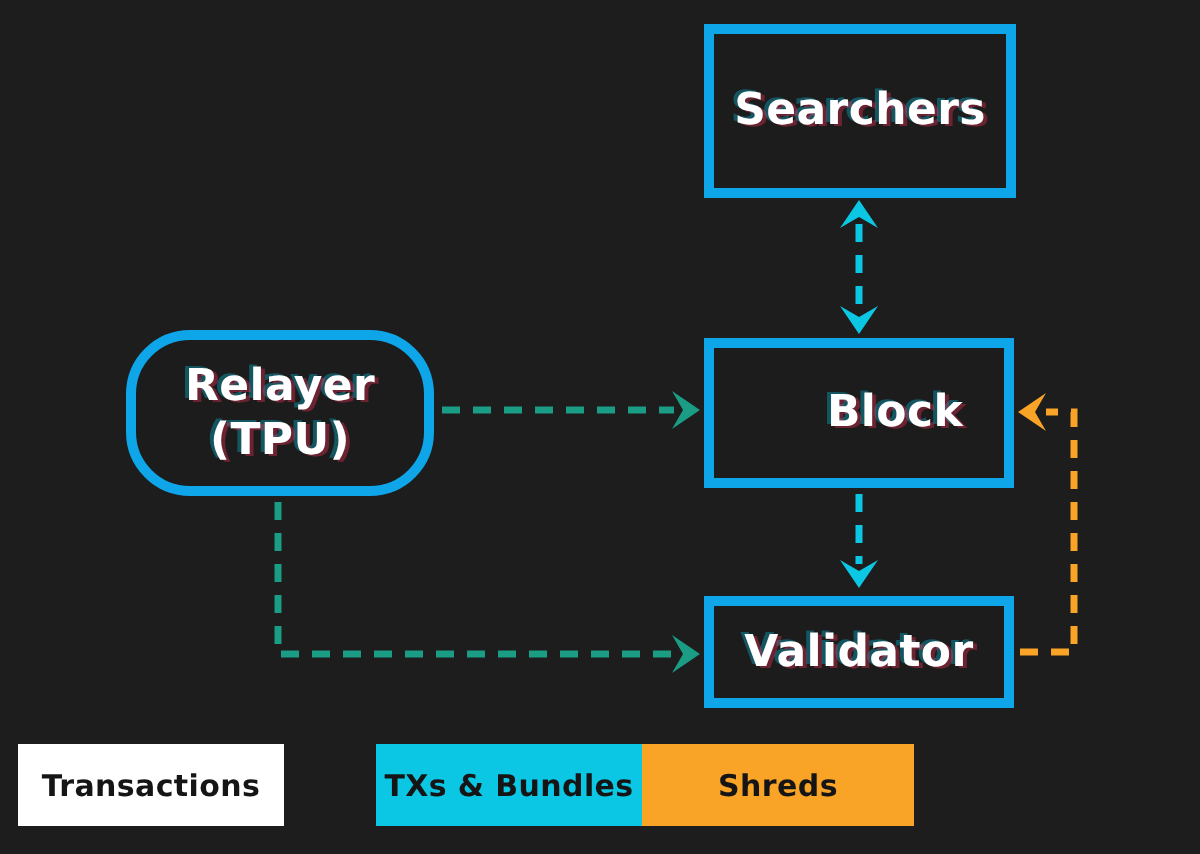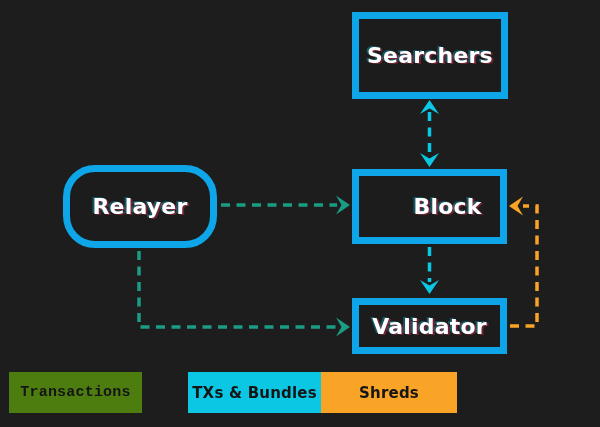--- a/index.html
+++ b/index.html
@@ -8,21 +8,21 @@
   .canvas {
     position: relative;
     width: 600px;
     height: 427px;
     overflow: hidden;
   }
 
   .node {
     position: absolute;
     box-sizing: border-box;
-    border: 7px solid #0ea5e9;
+    border: 5px solid #0ea5e9;
     display: flex;
     flex-direction: column;
     align-items: center;
     justify-content: center;
     text-align: center;
     z-index: 2;
   }
   .node .label {
     color: #ffffff;
     font-weight: 700;
@@ -78,20 +78,21 @@
 <body>
 
 <div class="canvas" style="background-color: rgb(29, 29, 29);">
 
   <div class="node" id="node-searchers" style="background-color: rgb(28, 28, 28);">
     <span class="label">Searchers</span>
   </div>
 
   <div class="node" id="node-relayer" style="background-color: rgb(28, 28, 28);">
     <span class="label">Relayer</span>
+    <span class="label">(TPU)</span>
   </div>
 
   <div class="node" id="node-block-engine" style="background-color: rgb(28, 28, 28);">
     <span class="label">Block</span>
   </div>
 
   <div class="node" id="node-validator" style="background-color: rgb(28, 28, 28); text-align: center;">
     <span class="label">Validator</span>
   </div>
 
@@ -119,21 +120,21 @@
     </g>
 
     <g>
       <path class="edge-line" d="M510,326 L537,326 L537,206 L523,206" stroke="#f9a426"></path>
       <polygon points="509,206 523,196.5 517.5,206 523,215.5" fill="#f9a426"></polygon>
     </g>
 
   </svg>
 
   <div class="legend">
-    <div class="legend-item" id="legend-transactions" style="background-color: #4d7c0f; font-family: Liberation Mono, monospace;">
+    <div class="legend-item" id="legend-transactions" style="background-color: #ffffff;">
       <span>Transactions</span>
     </div>
     <div class="legend-item" id="legend-txs-bundles" style="background-color: rgb(12, 199, 228); margin-left: 46px;">
       <span>TXs &amp; Bundles</span>
     </div>
     <div class="legend-item" id="legend-shreds" style="background-color: rgb(249, 164, 38);">
       <span>Shreds</span>
     </div>
   </div>
 

